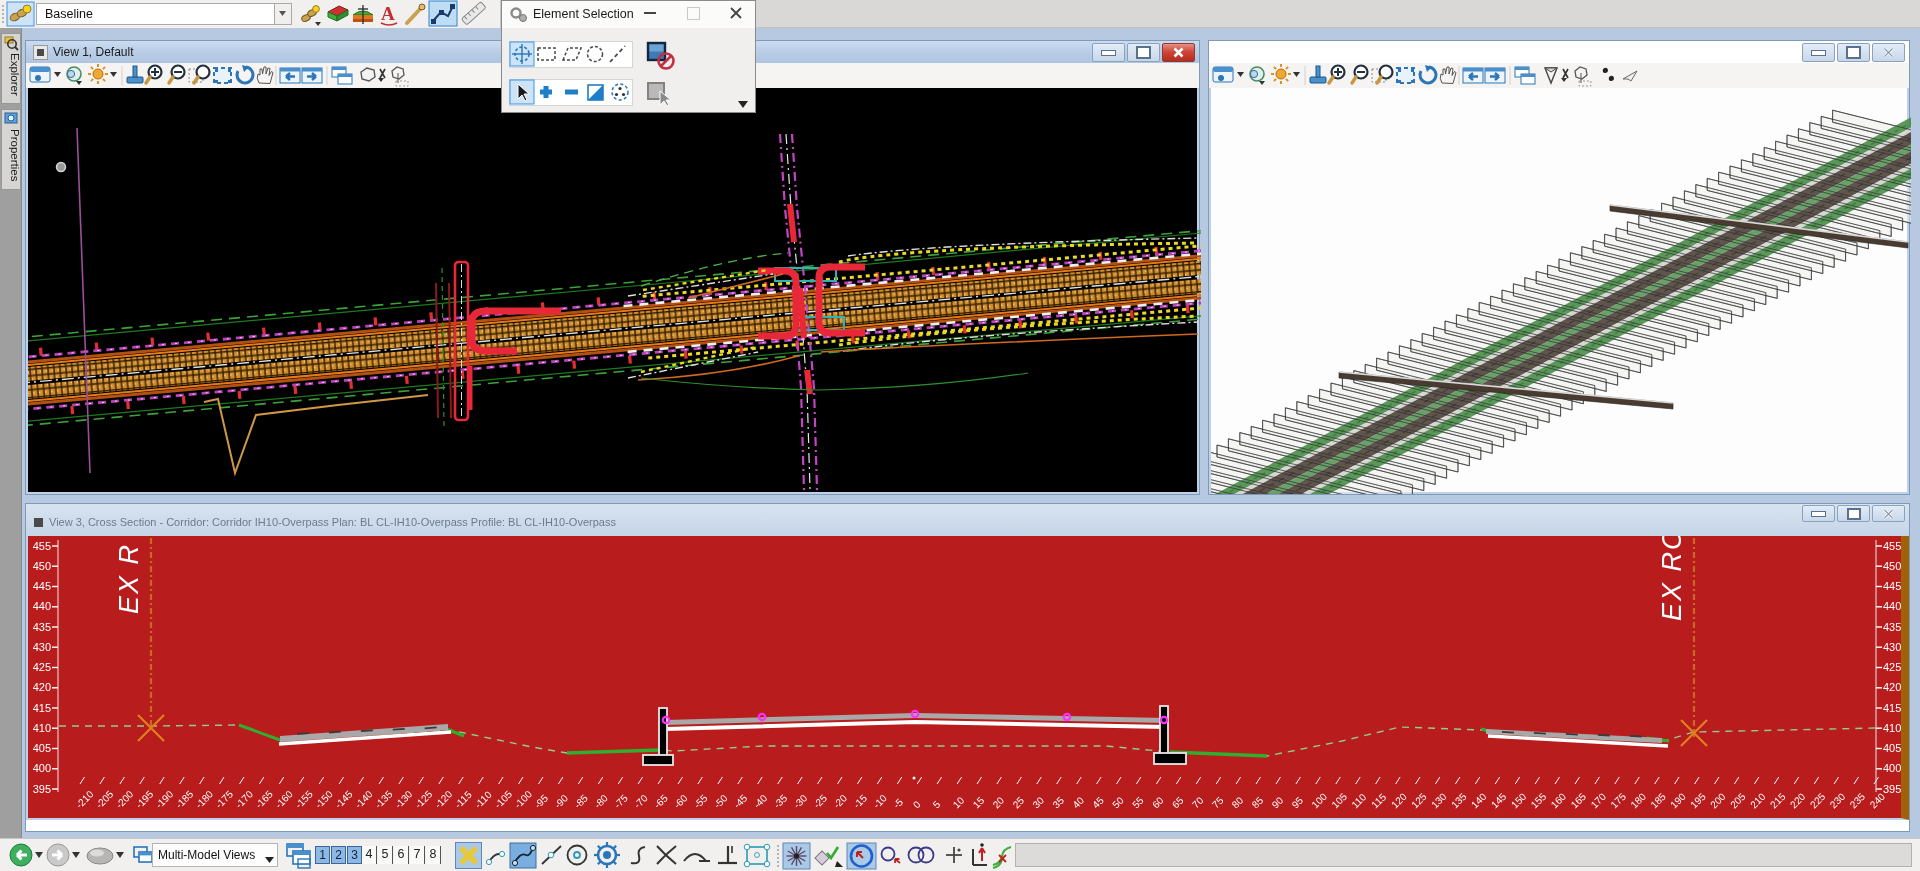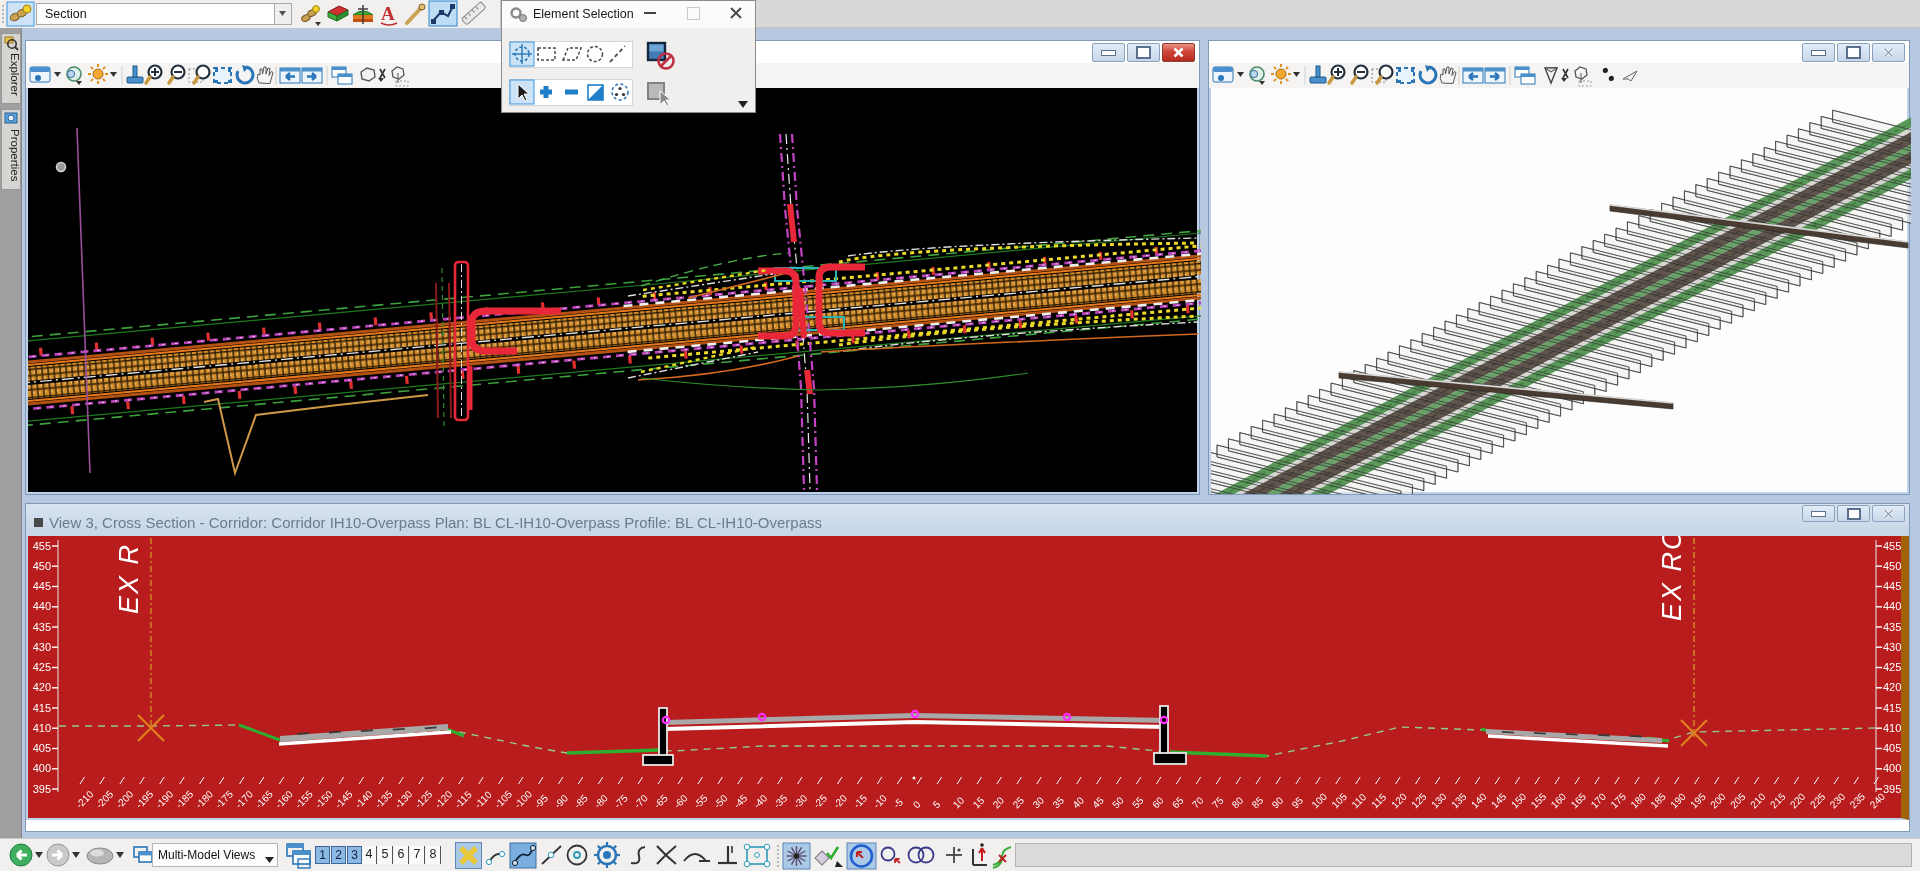--- a/index.html
+++ b/index.html
@@ -15,21 +15,21 @@
 </style></head><body>
 <div class="abs" style="left:0;top:0;width:1920px;height:28px;background:#d9d8d6;border-bottom:1px solid #c2c2c0;box-sizing:border-box;"></div>
 <div class="abs" style="left:0;top:0;width:500px;height:28px;background:#f1f0ee;border-right:1px solid #c8c8c8;"></div>
 <div class="abs" style="left:0;top:0;width:500px;height:28px;"><svg width="500" height="28" viewBox="0 0 500 28" style="">
 <line x1="3" y1="5" x2="3" y2="24" stroke="#b5b5b5" stroke-width="2" stroke-dasharray="2,2"></line>
 <rect x="7" y="2" width="27" height="24" fill="#cfe3f6" stroke="#3c95e0"></rect>
 <ellipse cx="15" cy="17" rx="5" ry="3.5" fill="#c9a253" stroke="#7a5a20" transform="rotate(-25 15 17)"></ellipse>
 <ellipse cx="22" cy="13" rx="5" ry="3.5" fill="#c9a253" stroke="#7a5a20" transform="rotate(-25 22 13)"></ellipse>
 <circle cx="27" cy="9" r="4" fill="#f3d22a" stroke="#a08010"></circle>
 </svg></div>
-<div class="abs" style="left:36px;top:3px;width:256px;height:22px;background:#fff;border:1px solid #a9a9a9;box-sizing:border-box;font-size:12.5px;color:#111;line-height:20px;padding-left:8px;">Section</div>
+<div class="abs" style="left:36px;top:3px;width:256px;height:22px;background:#fff;border:1px solid #a9a9a9;box-sizing:border-box;font-size:12.5px;color:#111;line-height:20px;padding-left:8px;">Baseline</div>
 <div class="abs" style="left:274px;top:4px;width:17px;height:20px;background:#f0efed;border-left:1px solid #a9a9a9;box-sizing:border-box;"><svg width="15" height="18" viewBox="0 0 15 18">
       <path d="M4 7 l7 0 l-3.5 5 z" fill="#555"></path>
     </svg></div>
 <div class="abs" style="left:295px;top:0;width:210px;height:28px;"><svg width="210" height="28" viewBox="0 0 210 28" style="">
 <ellipse cx="11" cy="18" rx="4.5" ry="3" fill="#c9a253" stroke="#7a5a20" transform="rotate(-25 11 18)"></ellipse>
 <ellipse cx="17" cy="13" rx="4.5" ry="3" fill="#c9a253" stroke="#7a5a20" transform="rotate(-25 17 13)"></ellipse>
 <circle cx="21" cy="9" r="3.4" fill="#f3d22a" stroke="#a08010"></circle>
 <path d="M20 22 l6 0 l-3 4 z" fill="#333"></path>
 <path d="M33 12 L44 6 L53 10 L42 16 Z" fill="#d03030" stroke="#801818"></path>
 <path d="M33 12 L42 16 L42 21 L33 17 Z" fill="#3fae3f" stroke="#1f6f1f"></path>
@@ -64,20 +64,23 @@
       <line x1="12" y1="12" x2="15" y2="15" stroke="#333" stroke-width="1.8"></line>
 </svg></div>
 <div class="abs" style="left:1px;top:51px;width:20px;height:51px;writing-mode:vertical-rl;font-size:11.5px;color:#222;text-align:left;padding-top:2px;box-sizing:border-box;">Explorer</div>
 <div class="abs" style="left:1px;top:109px;width:20px;height:81px;background:#d7d5d2;border:1px solid #96999c;box-sizing:border-box;"></div>
 <div class="abs" style="left:4px;top:111px;"><svg width="14" height="14" viewBox="0 0 14 14" style="">
 <rect x="1" y="2" width="12" height="10" fill="#5aa0e0" stroke="#2a6090"></rect>
       <circle cx="7" cy="7" r="3" fill="#e8f0f8" stroke="#2a6090"></circle>
 </svg></div>
 <div class="abs" style="left:1px;top:127px;width:20px;height:61px;writing-mode:vertical-rl;font-size:11.5px;color:#222;text-align:left;padding-top:2px;box-sizing:border-box;">Properties</div>
 <div class="win" style="left:25px;top:40px;width:1175px;height:455px;">
+<div class="tb"><span style="display:inline-block;width:13px;height:13px;background:#e8e8e8;border:1px solid #999;margin:0 5px 0 7px;">
+        <span style="display:block;width:7px;height:7px;background:#4a4a4a;margin:3px;"></span>
+      </span>View 1, Default</div>
 <div class="capbtns" style="right:4px;">
       <div class="capb">
         <div style="width:13px;height:4px;background:#fff;border:1px solid #5a708c;"></div>
       </div>
       <div class="capb">
         <div style="width:11px;height:9px;background:#fff;border:2px solid #5a708c;"></div>
       </div>
       <div class="capb" style="background:linear-gradient(180deg,#e89186,#cf4638 45%,#b52b1d);border-color:#8c3c30;">
         <svg width="13" height="13" viewBox="0 0 13 13" style="">
           <path d="M2.5 2.5 L10.5 10.5 M10.5 2.5 L2.5 10.5" stroke="#fff" stroke-width="2.6"></path>
@@ -481,21 +484,21 @@
         <use href="#feno" x="690.8" y="57.6"></use>
         <use href="#feno" x="702.2" y="51.4"></use>
         <use href="#feno" x="713.6" y="45.2"></use>
 <polygon points="128,284 462,315 462,321 128,290" fill="#4a3b30" stroke="#222" stroke-width="0.6"></polygon>
 <line x1="128" y1="284" x2="462" y2="315" stroke="#d8d8d8" stroke-width="1.6"></line>
 <polygon points="399,117 697,154 697,160 399,123" fill="#4a3b30" stroke="#222" stroke-width="0.6"></polygon>
 <line x1="399" y1="117" x2="697" y2="154" stroke="#d8d8d8" stroke-width="1.6"></line>
 </svg></div>
 </div>
 <div class="win" style="left:25px;top:503px;width:1885px;height:329px;">
-<div class="tb" style="height:36px;background:linear-gradient(180deg,#d8e3f0,#c3d3e6);font-size:15px;color:#6b7b8d;"><span style="display:inline-block;width:9px;height:9px;background:#4a4a4a;margin:0 6px 0 8px;"></span>View 3, Cross Section - Corridor: Corridor IH10-Overpass Plan: BL CL-IH10-Overpass Profile: BL CL-IH10-Overpass</div>
+<div class="tb" style="height:36px;background:linear-gradient(180deg,#d8e3f0,#c3d3e6);font-size:11px;color:#6b7b8d;"><span style="display:inline-block;width:9px;height:9px;background:#4a4a4a;margin:0 6px 0 8px;"></span>View 3, Cross Section - Corridor: Corridor IH10-Overpass Plan: BL CL-IH10-Overpass Profile: BL CL-IH10-Overpass</div>
 <div class="capbtns" style="right:4px;top:1px;">
       <div class="capb" style="height:15px;">
         <div style="width:13px;height:4px;background:#fff;border:1px solid #5a708c;"></div>
       </div>
       <div class="capb" style="height:15px;">
         <div style="width:10px;height:8px;background:#fff;border:2px solid #5a708c;"></div>
       </div>
       <div class="capb" style="height:15px;">
         <svg width="13" height="12" viewBox="0 0 13 12" style="">
           <path d="M2.5 2 L10.5 10 M10.5 2 L2.5 10" stroke="#fff" stroke-width="2.8"></path>

